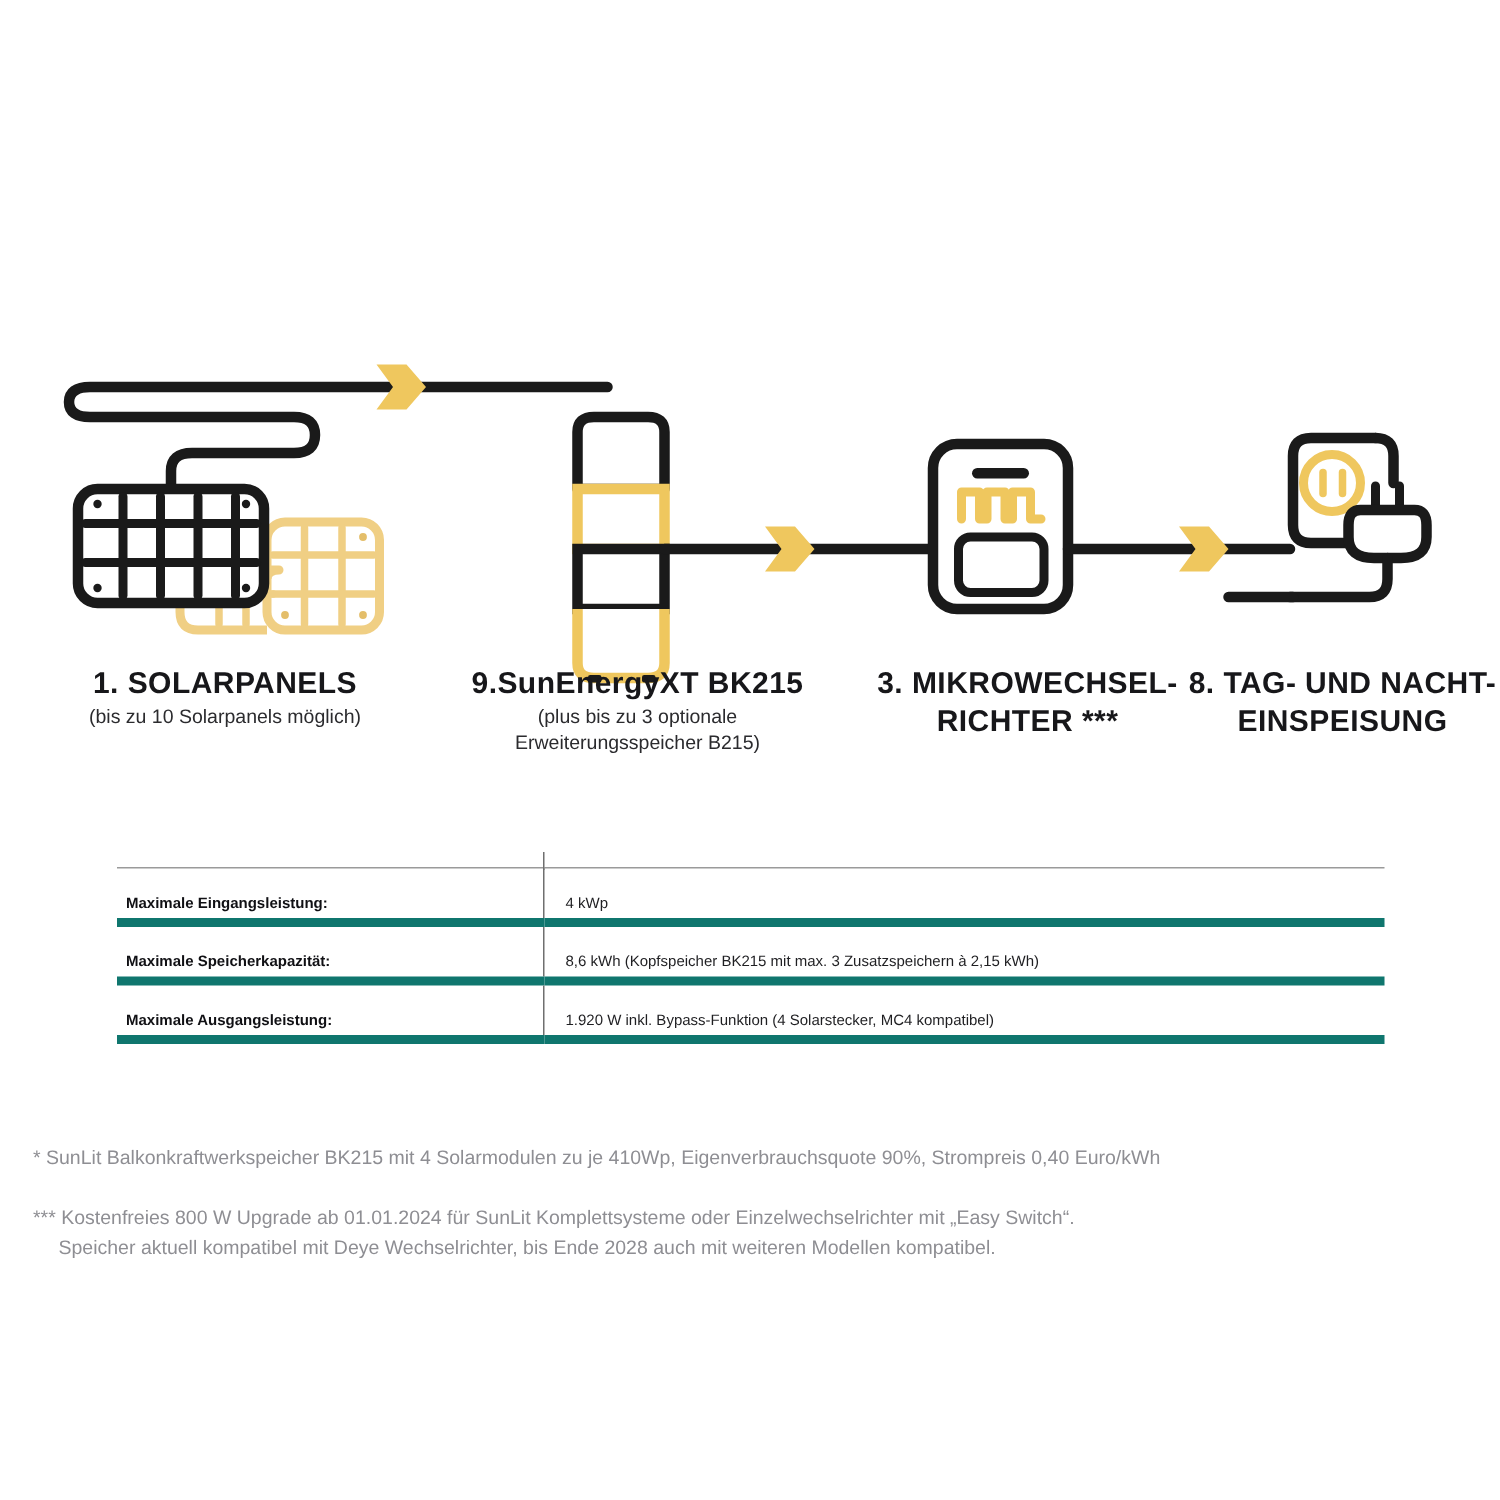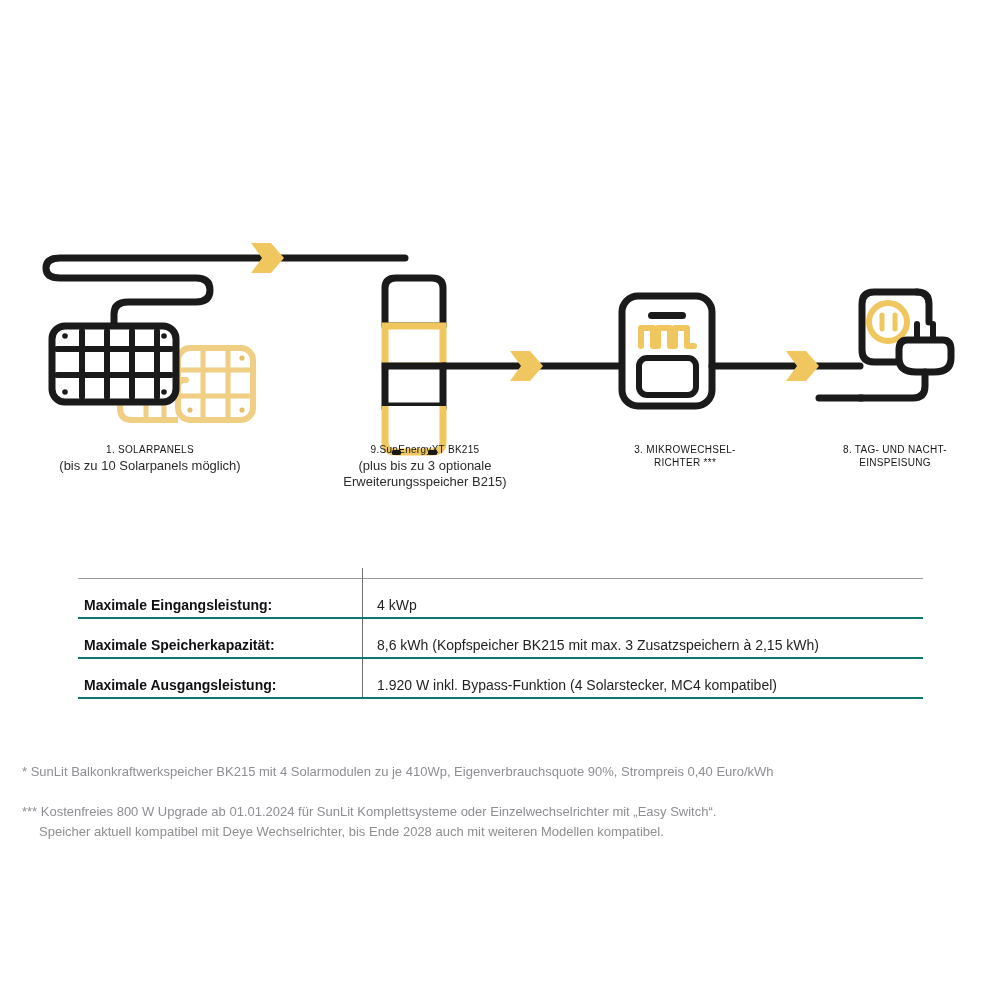--- a/index.html
+++ b/index.html
@@ -44,22 +44,22 @@
     top: 440px;
     width: 1000px;
     height: 110px;
   }
   .caption {
     position: absolute;
     text-align: center;
     line-height: 1.27;
   }
   .caption-title {
-    font-size: 10px;
-    font-weight: normal;
+    font-size: 20px;
+    font-weight: bold;
     letter-spacing: 0.3px;
     color: #17171a;
     display: block;
     white-space: pre-line;
   }
   .caption-sub {
     font-size: 13px;
     font-weight: normal;
     color: #2b2b2e;
     display: block;
@@ -77,23 +77,23 @@
     left: 78px;
     top: 578px;
     width: 845px;
     border-collapse: collapse;
   }
   .spec-table tr {
     height: 31px;
   }
   .spec-table td {
     padding: 18px 0 4px 8px;
-    font-size: 14px;
+    font-size: 10px;
     vertical-align: middle;
-    border-bottom: 2px solid #0f766e;
+    border-bottom: 6px solid #0f766e;
   }
   .spec-table tr:first-child td {
     border-top: 1px solid #9a9a9a;
   }
   .spec-table td.spec-label {
     width: 278px;
     font-weight: bold;
     color: #101014;
     border-right: 1px solid #6f6f6f;
     padding-left: 6px;

